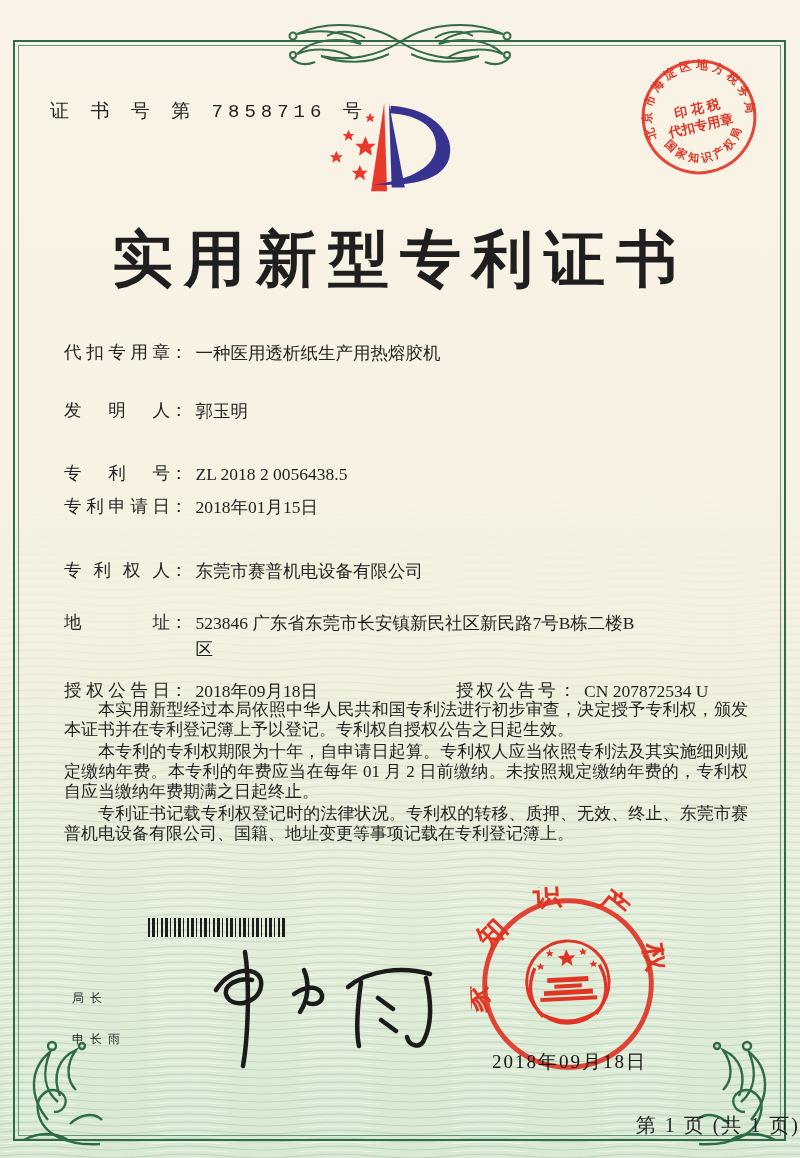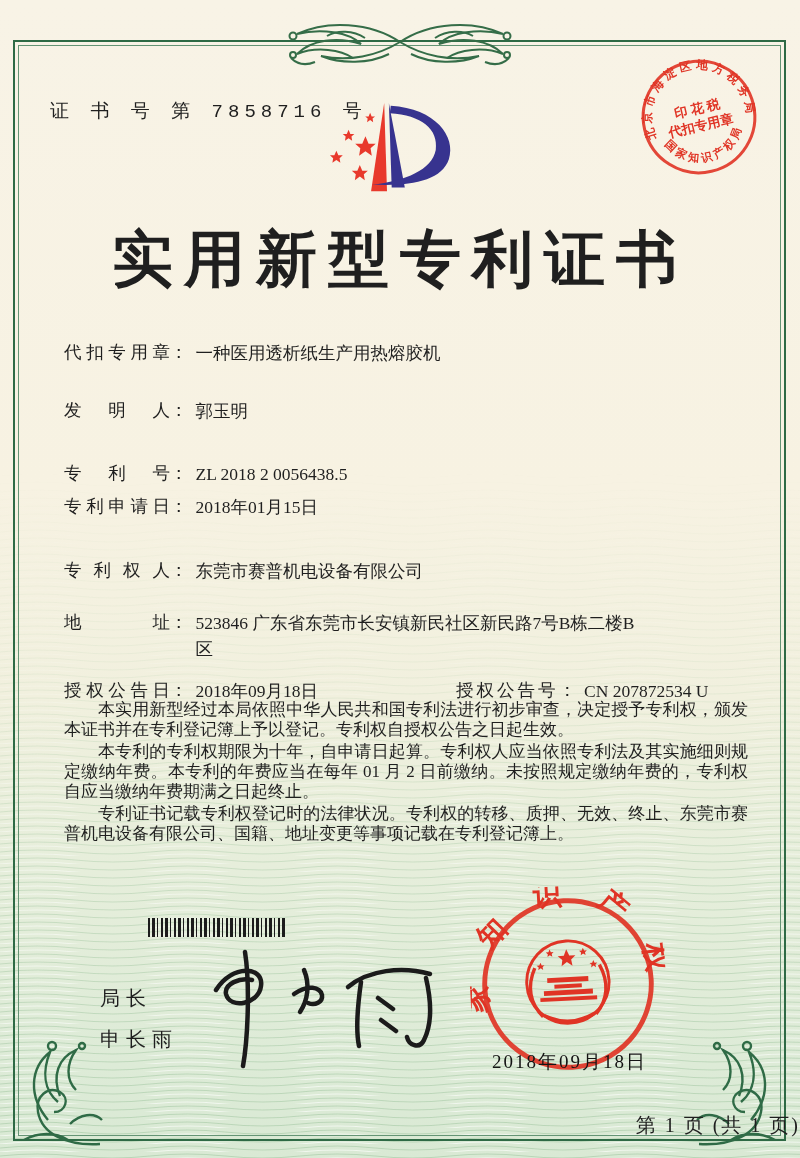--- a/index.html
+++ b/index.html
@@ -23,21 +23,21 @@
   .f-label{display:inline-block;width:106px;text-align:justify;text-align-last:justify;flex:0 0 106px;}
   .f-colon{display:inline-block;margin-right:8px;}
   .f-value{white-space:pre-line;line-height:26px;max-width:545px;}
   .grant-right{position:absolute;left:392px;top:0;display:flex;}
   .grant-right .g-label{letter-spacing:3px;}
   .barcode{position:absolute;left:148px;top:918px;width:138px;height:19px;
     background:repeating-linear-gradient(90deg,#1c1c1c 0 2px,transparent 2px 4px,#1c1c1c 4px 7px,transparent 7px 9px,#1c1c1c 9px 10px,transparent 10px 13px);}
   .body-text{position:absolute;left:64px;top:700px;width:684px;font-size:17px;line-height:20px;text-align:justify;}
   .body-text p{margin:0;text-indent:2em;}
   .body-text p + p{margin-top:2px;}
-  .sig-block{position:absolute;left:100px;top:978px;font-size:20px;line-height:41px;letter-spacing:6px;}
+  .sig-block{position:absolute;left:72px;top:978px;font-size:12px;line-height:41px;letter-spacing:6px;}
   .sig-svg{position:absolute;left:198px;top:942px;}
   .office-seal{position:absolute;left:470px;top:886px;transform:rotate(-3deg);}
   .seal-date{position:absolute;left:492px;top:1049px;font-size:19px;letter-spacing:2px;color:#141414;z-index:5;}
   .tax-seal{position:absolute;left:628px;top:46px;transform:rotate(-13deg);}
   .footer{position:absolute;left:0;top:1112px;width:100%;text-align:right;font-size:20px;letter-spacing:2px;}
   .ornament{position:absolute;}
   .tc{left:245px;top:12px;}
   .bl{left:4px;top:1028px;}
   .br{right:5px;top:1028px;transform:scaleX(-1);}
   svg{display:block;}

